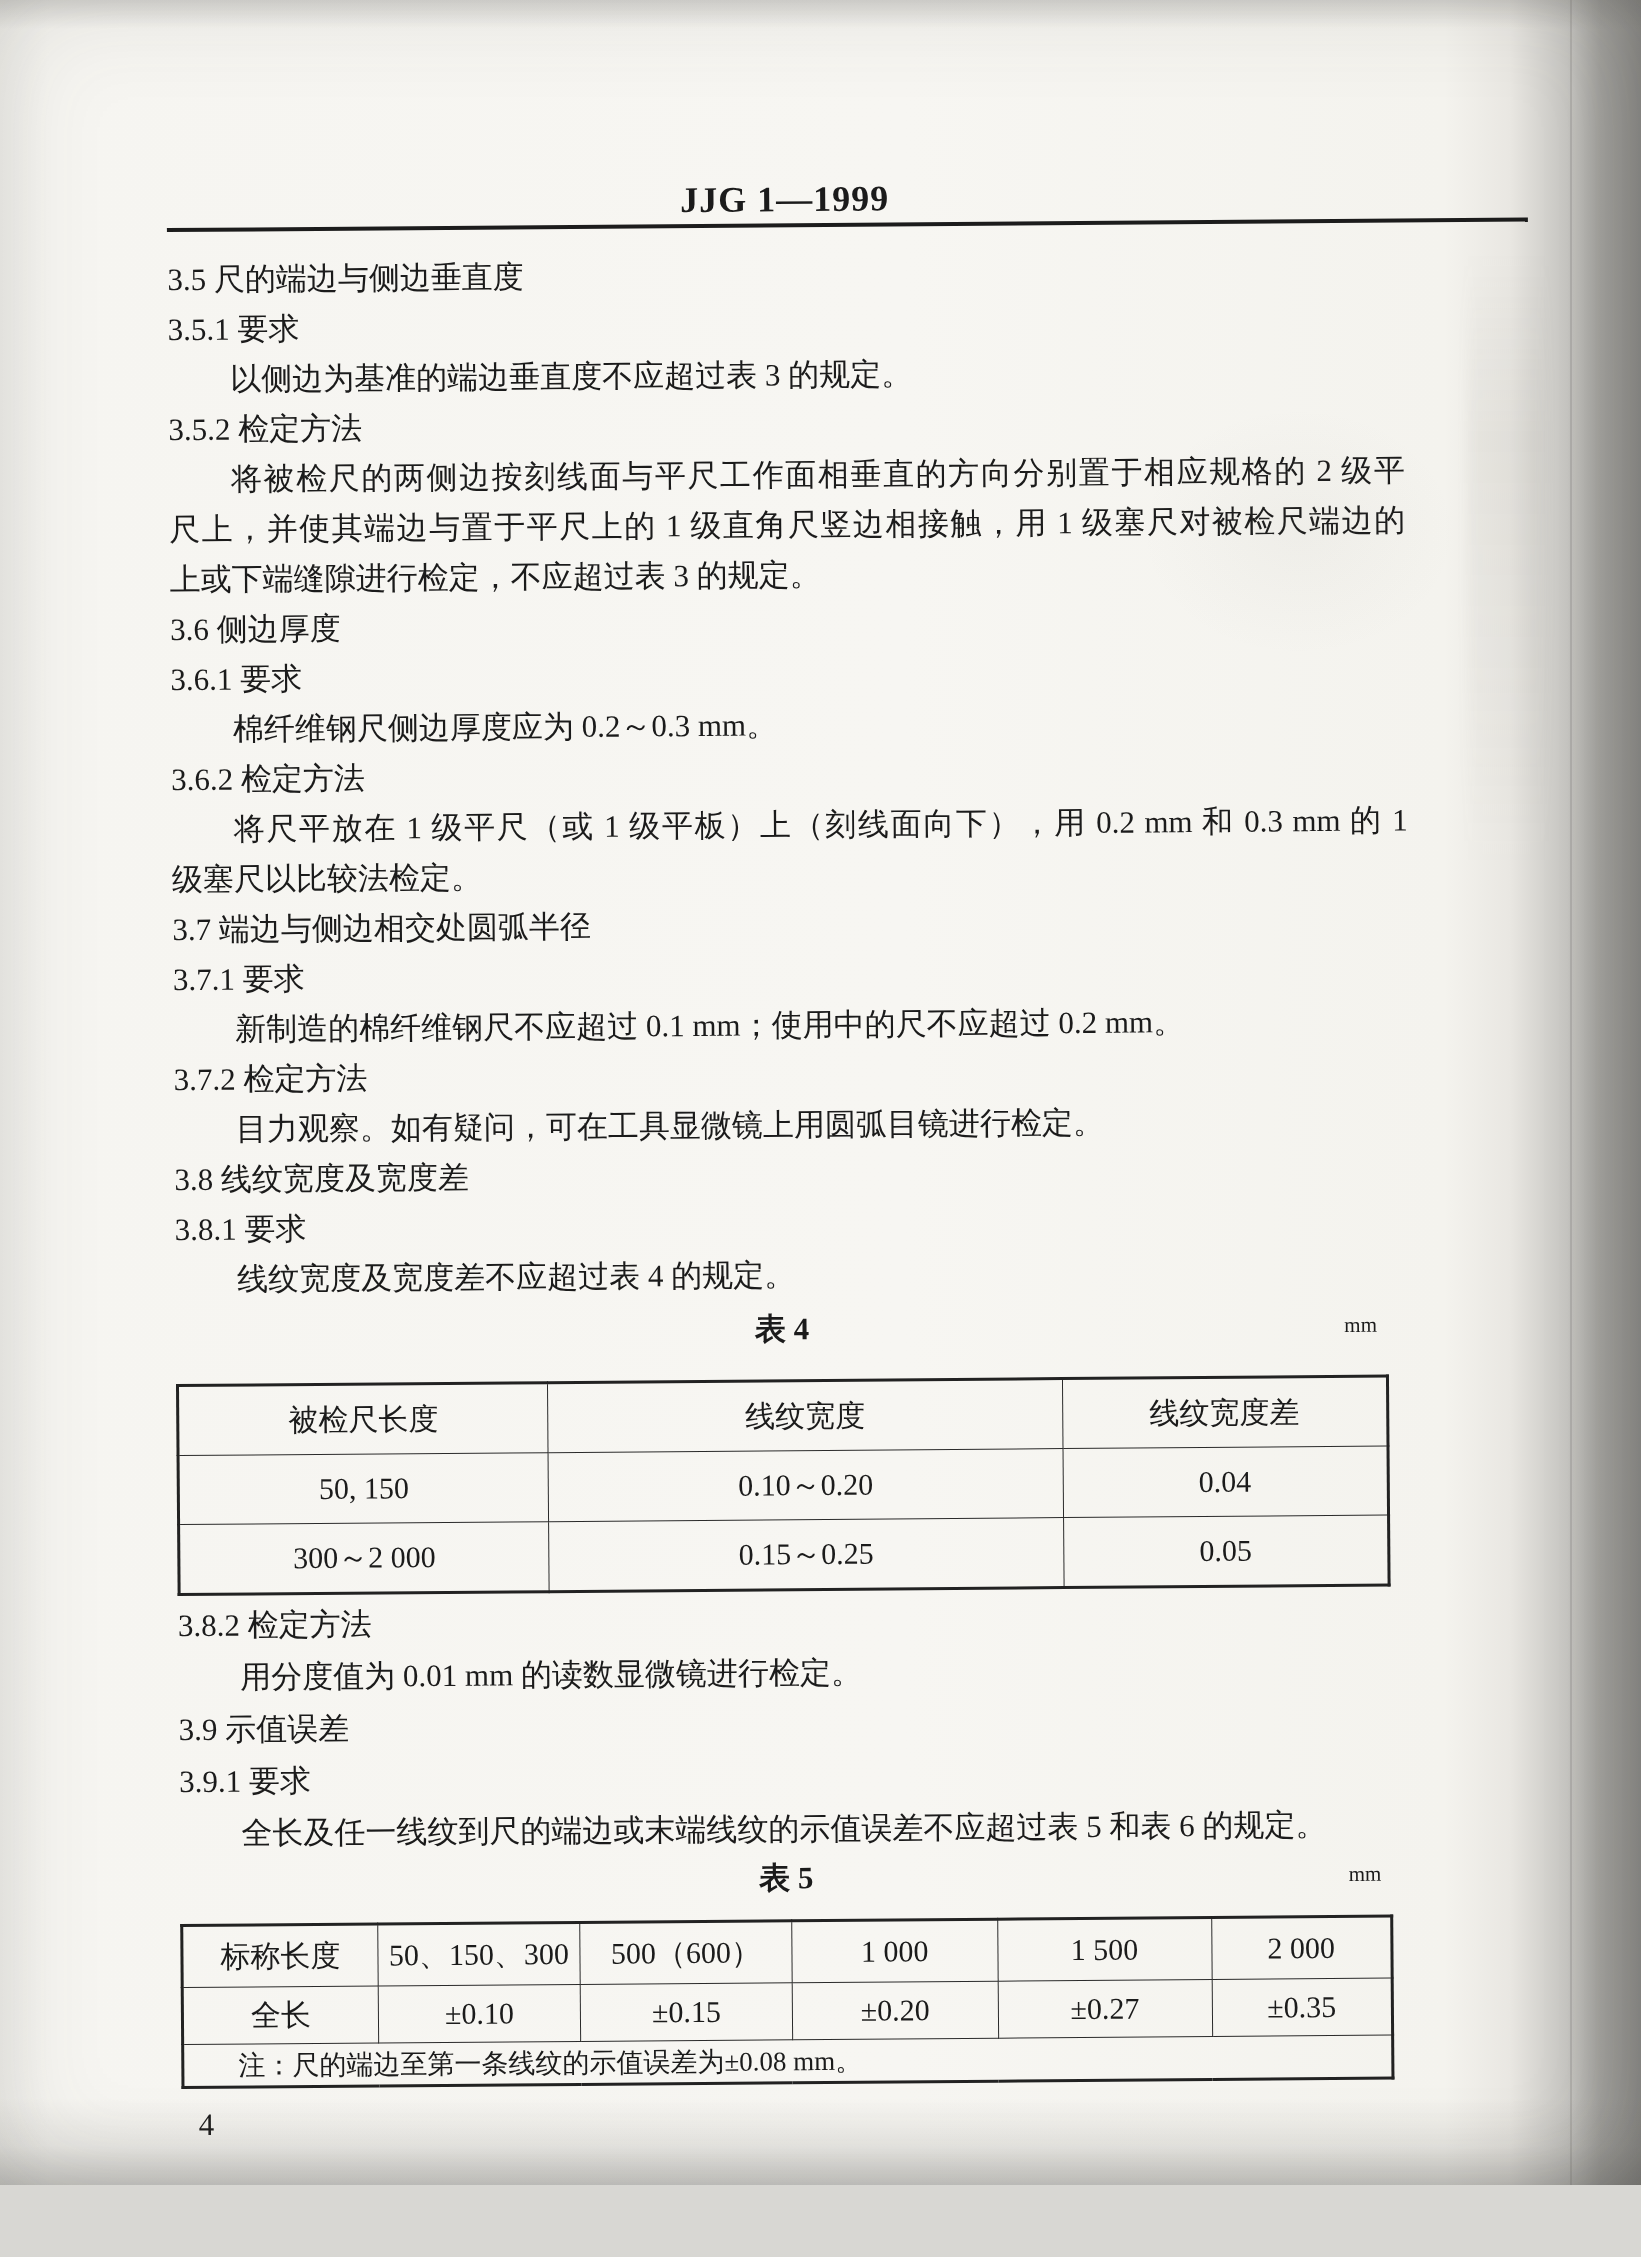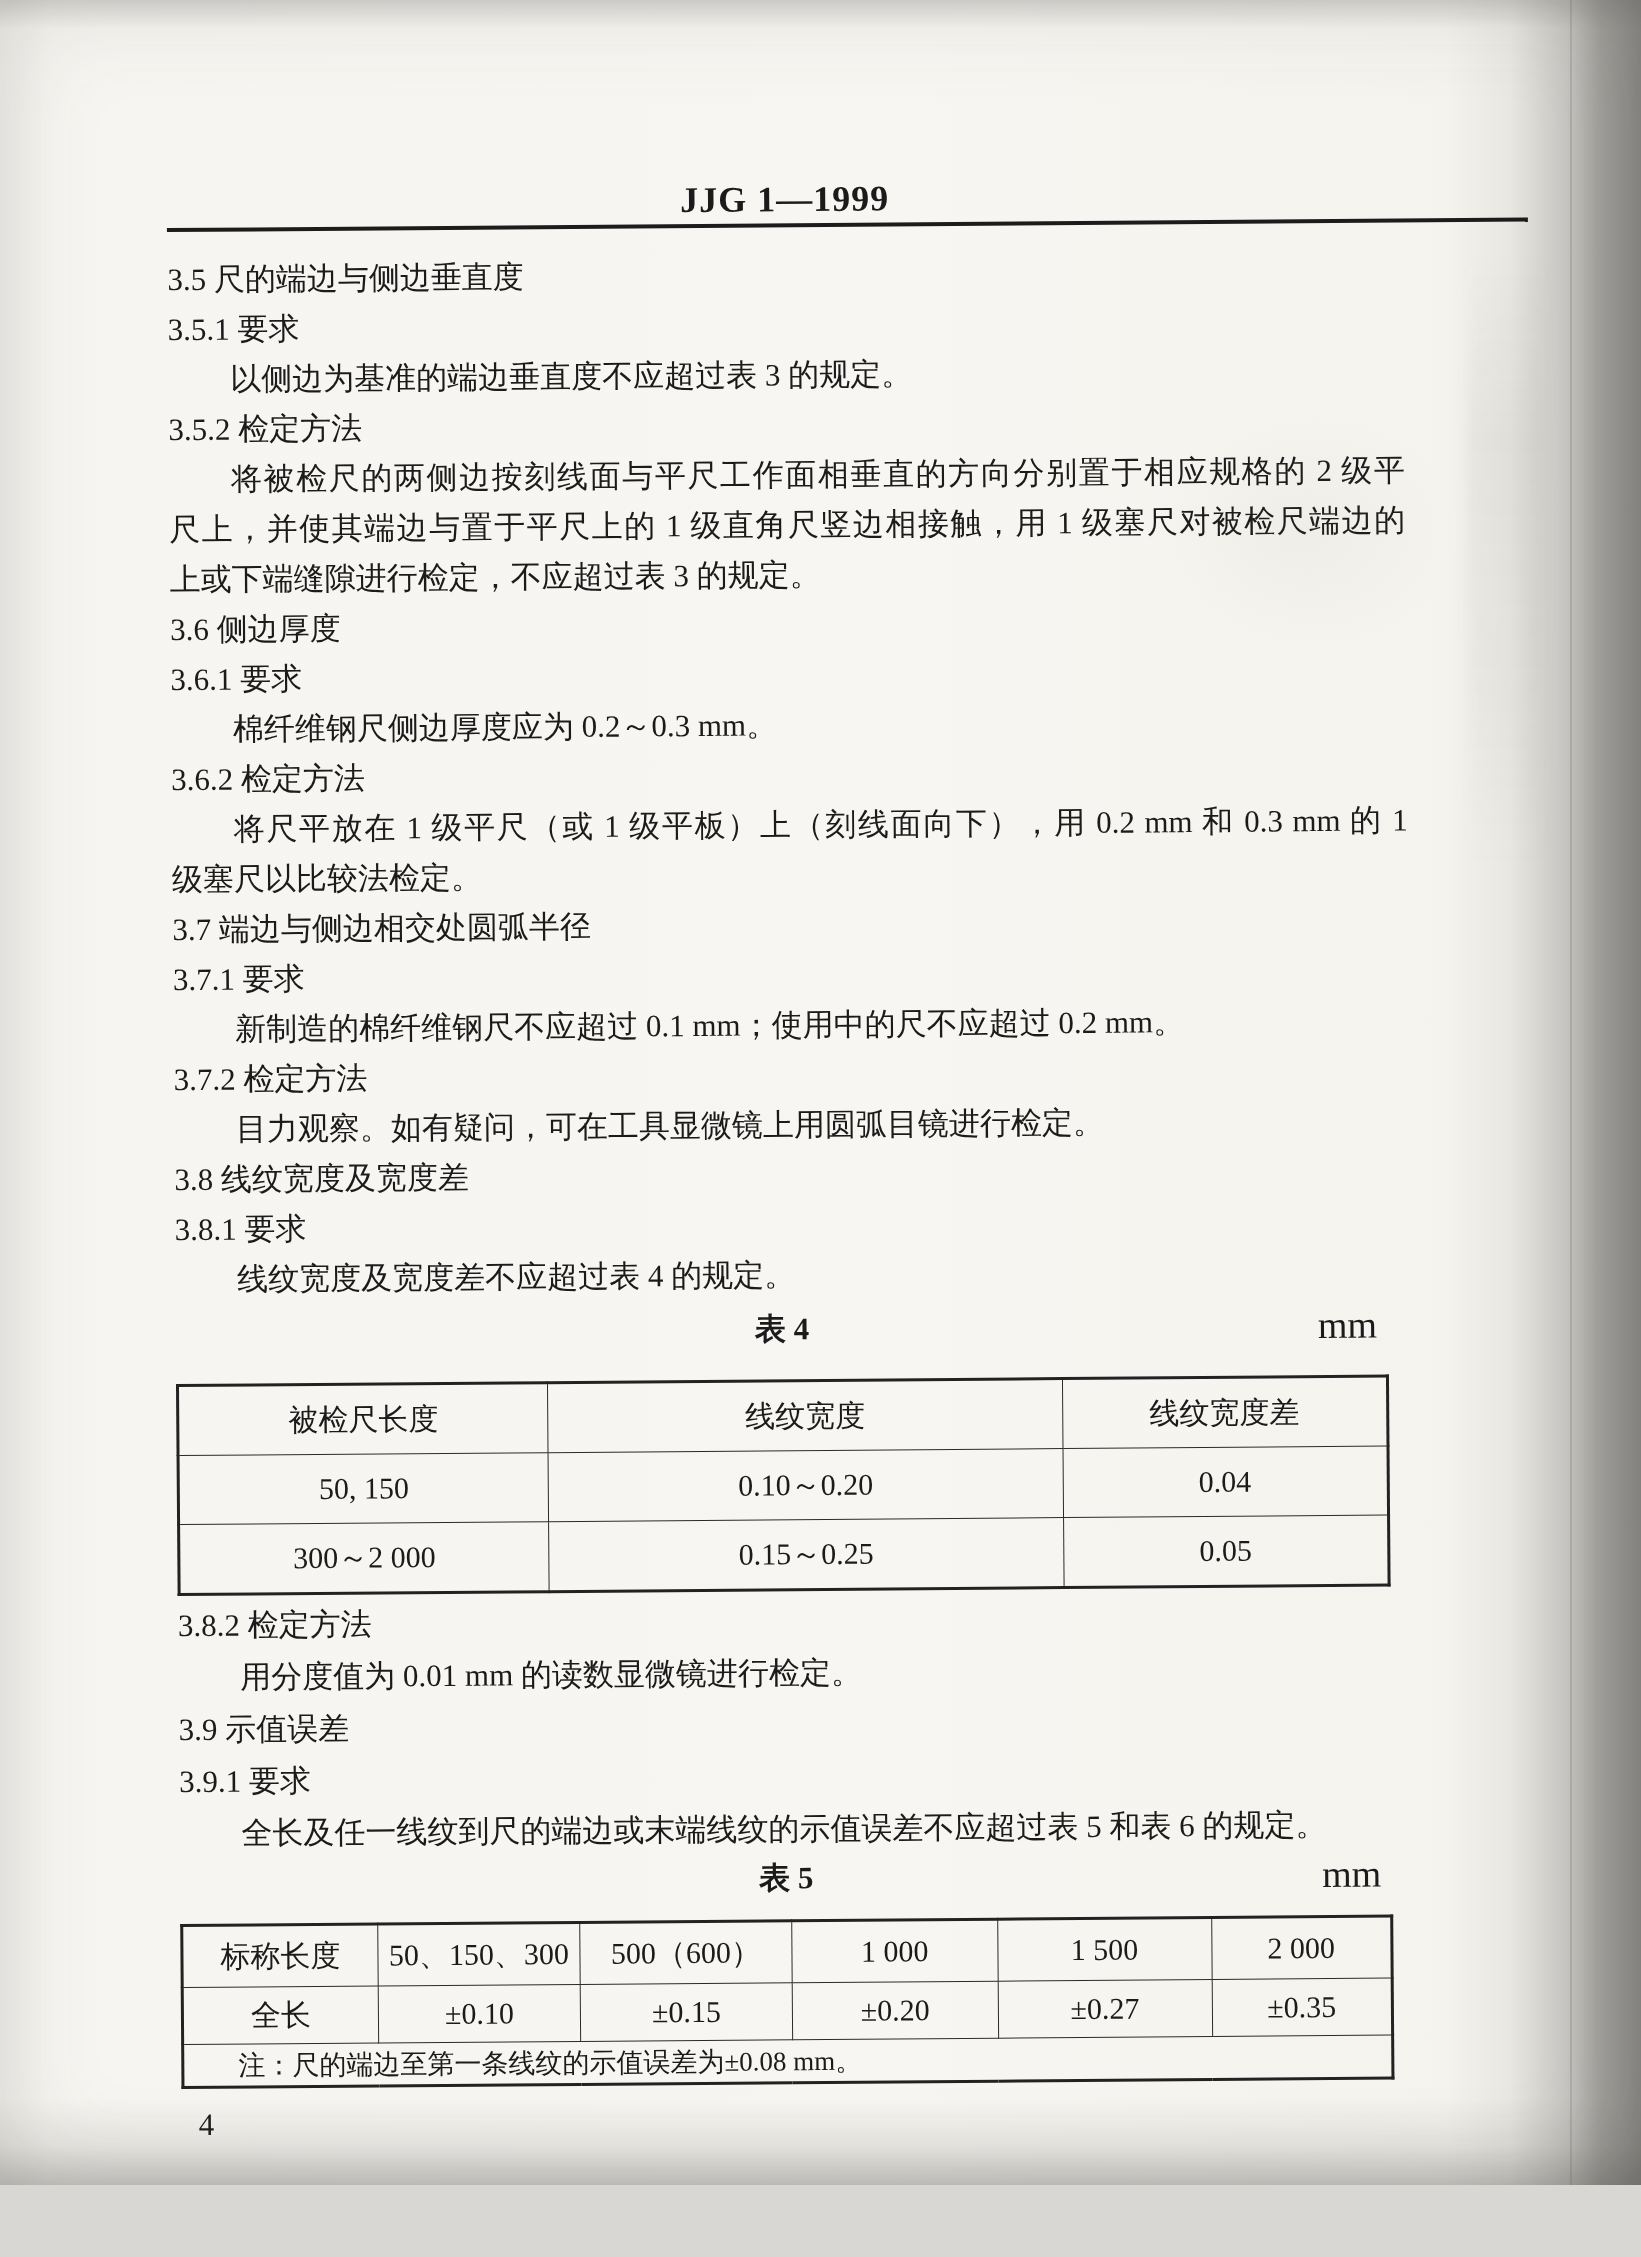--- a/index.html
+++ b/index.html
@@ -32,21 +32,21 @@
   .block1{top:250px;}
   .block2{top:1595px;}
   .ln{height:50px;line-height:50px;font-size:31px;white-space:nowrap;}
   .b2 .ln{height:52px;line-height:52px;}
   .ind{text-indent:2em;}
   .fill{text-align:justify;text-align-last:justify;white-space:normal;}
 
   .cap-row{position:absolute;left:174px;width:1213px;height:50px;line-height:50px;}
   .cap4{top:1304px;} .cap5{top:1853px;}
   .cap-label{position:absolute;left:0;right:0;text-align:center;font-size:31px;font-weight:bold;}
-  .cap-unit{position:absolute;right:11.6px;top:0;font-size:38px;}
+  .cap-unit{position:absolute;right:11.6px;top:0;font-size:21px;}
 
   table{border-collapse:collapse;table-layout:fixed;position:absolute;left:174px;
     background:transparent;}
   .t4{top:1379px;width:1213px;}
   .t5{top:1919px;width:1213px;}
   td{border:1.9px solid #2b2b2b;text-align:center;vertical-align:middle;font-size:30px;
     padding:0;overflow:hidden;}
   table{border:3.9px solid #222;}
   .t4 td{height:68px;}
   .t5 .hrow td{height:60px;}

